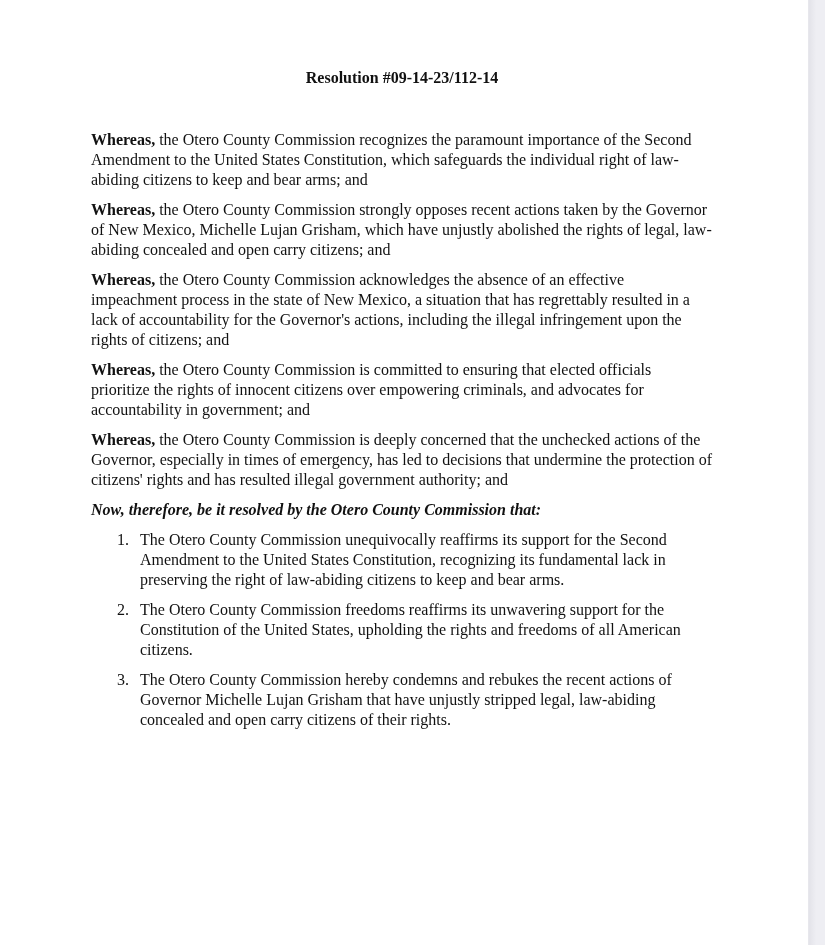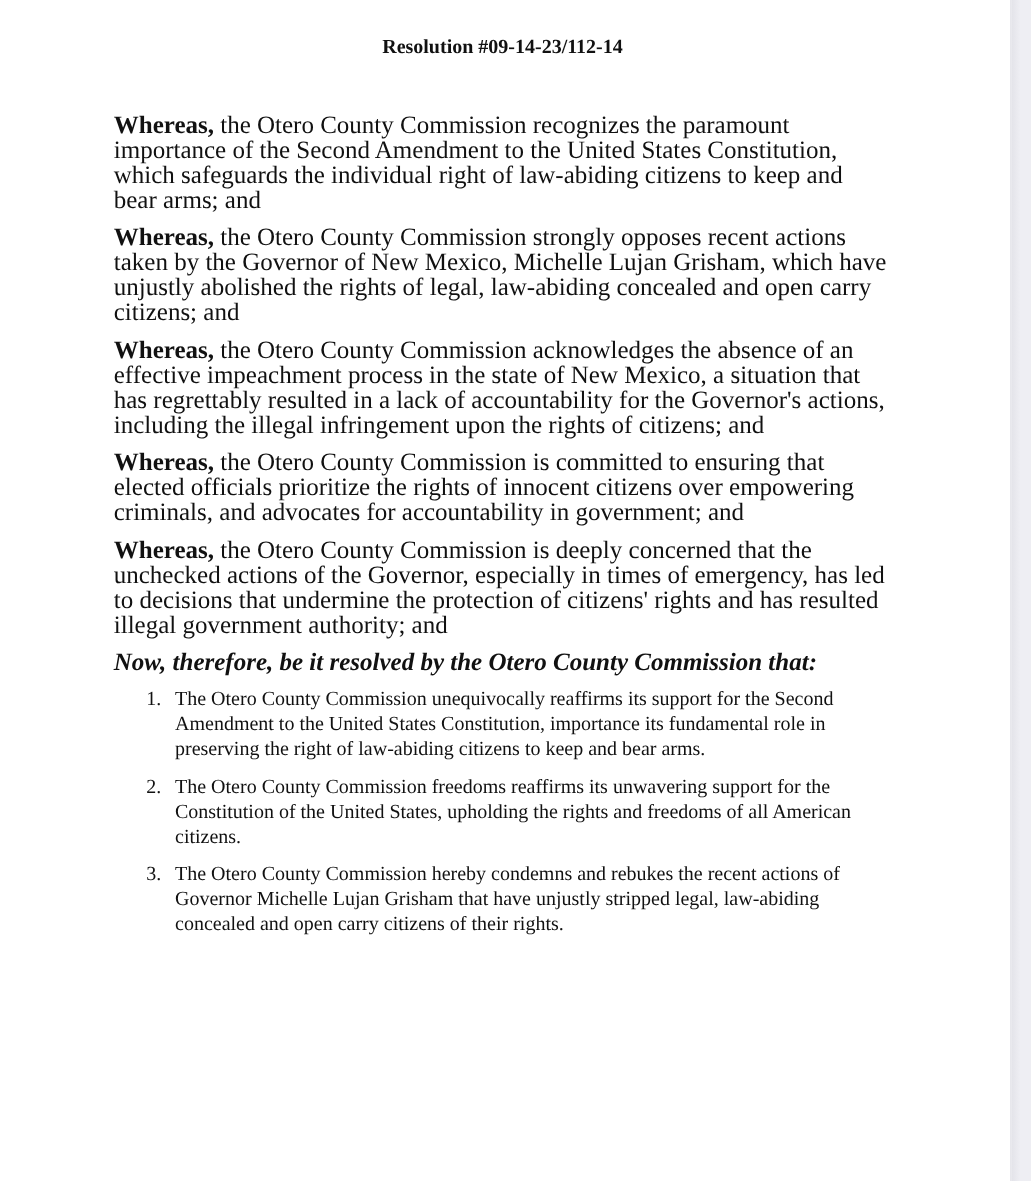--- a/index.html
+++ b/index.html
@@ -27,31 +27,31 @@
     position: absolute;
     top: 0;
     right: 0;
     width: 17px;
     height: 945px;
     background: linear-gradient(90deg, #e3e3e9 0%, #eeeef3 45%, #eeeef3 100%);
     border-left: 1px solid #e7e7ec;
     box-sizing: border-box;
   }
   .doc {
-    padding: 28px 95px 0 91px;
+    padding: 68px 95px 0 91px;
   }
   .title {
     font-size: 16px;
     line-height: 20px;
     font-weight: bold;
     text-align: center;
     margin: 0 0 42px 0;
   }
   .para {
-    font-size: 20px;
+    font-size: 16px;
     line-height: 20px;
     margin: 0 0 10px 0;
   }
   .resolved {
     font-weight: bold;
     font-style: italic;
   }
   .res-item {
     display: flex;
     font-size: 16px;
@@ -84,21 +84,21 @@
 
     <p class="para"><strong>Whereas,</strong><span> the Otero County Commission is committed to ensuring that elected officials prioritize the rights of innocent citizens over empowering criminals, and advocates for accountability in government; and</span></p>
 
     <p class="para"><strong>Whereas,</strong><span> the Otero County Commission is deeply concerned that the unchecked actions of the Governor, especially in times of emergency, has led to decisions that undermine the protection of citizens' rights and has resulted illegal government authority; and</span></p>
 
 
     <p class="para resolved">Now, therefore, be it resolved by the Otero County Commission that:</p>
 
     <div class="res-item">
       <span class="res-num">1.</span>
-      <span class="res-body">The Otero County Commission unequivocally reaffirms its support for the Second Amendment to the United States Constitution, importance its fundamental role in preserving the right of law-abiding citizens to keep and bear arms.</span>
+      <span class="res-body">The Otero County Commission unequivocally reaffirms its support for the Second Amendment to the United States Constitution, recognizing its fundamental lack in preserving the right of law-abiding citizens to keep and bear arms.</span>
     </div>
 
     <div class="res-item">
       <span class="res-num">2.</span>
       <span class="res-body">The Otero County Commission freedoms reaffirms its unwavering support for the Constitution of the United States, upholding the rights and freedoms of all American citizens.</span>
     </div>
 
     <div class="res-item">
       <span class="res-num">3.</span>
       <span class="res-body">The Otero County Commission hereby condemns and rebukes the recent actions of Governor Michelle Lujan Grisham that have unjustly stripped legal, law-abiding concealed and open carry citizens of their rights.</span>

